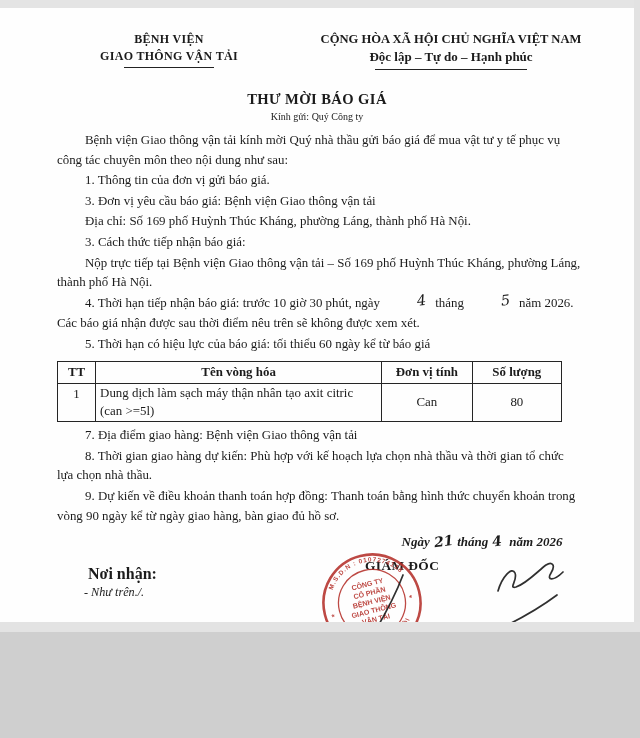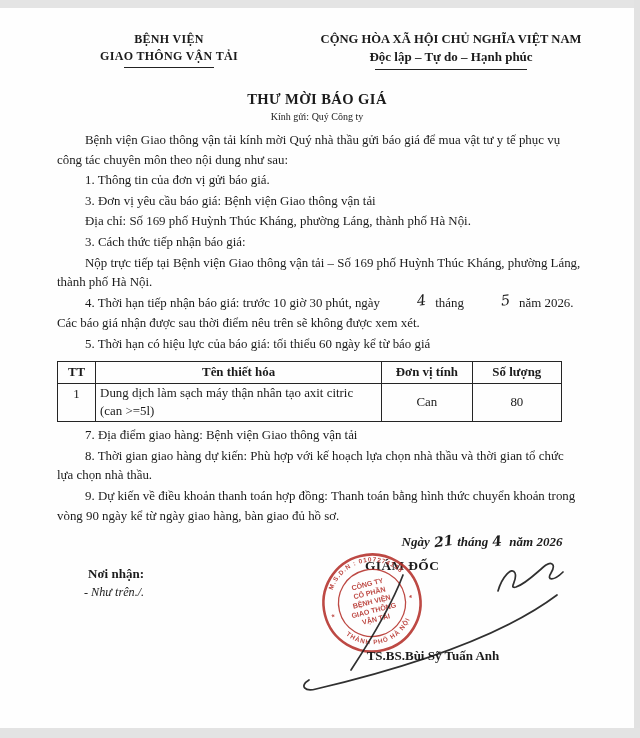--- a/index.html
+++ b/index.html
@@ -1,17 +1,17 @@
 <!DOCTYPE html>
 <html><head>
 <meta charset="utf-8">
 <style>
   html,body { margin:0; padding:0; background:#cfcfcf; }
   .page {
-    position:relative; width:640px; height:738px; margin:0 auto;
+    position:relative; width:640px; height:632px; margin:0 auto;
     background:#000000; overflow:hidden;
     font-family:"Liberation Serif", serif; color:#1b1b1b;
   }
   .sheet {
     position:absolute; left:0; top:8px; width:634px; height:720px;
     background:#fefefe;
   }
   
   .hdr { display:flex; padding-top:24px; }
   .hdr-left { width:250px; margin-left:44px; text-align:center; }
@@ -46,21 +46,21 @@
   td.name-cell { text-align:left; padding-left:7px; line-height:17.5px; }
   
   .signing { position:relative; height:168px; margin-top:6px; }
   .date-line {
     position:absolute; left:300px; top:0; width:250px; text-align:center;
     font-style:italic; font-weight:600; font-size:13px;
   }
   .hw-date { font-size:14px; margin:0 4px; }
   .director { position:absolute; left:308px; top:24px; width:160px; text-align:left;
     font-weight:bold; font-size:13.4px; letter-spacing:.4px; }
-  .noinhan { position:absolute; left:31px; top:32px; font-weight:bold; font-size:13px; }
+  .noinhan { position:absolute; left:31px; top:32px; font-weight:bold; font-size:16px; }
   .noinhan-item { position:absolute; left:27px; top:51px; font-style:italic; font-size:12.2px; }
   .signer { position:absolute; left:286px; top:114px; width:180px; text-align:center;
     font-weight:600; font-size:13px; }
   .stamp-wrap { position:absolute; left:262px; top:18px; width:106px; height:106px;
     transform:rotate(-14deg); opacity:.88; }
   .ink-overlay { position:absolute; left:0; top:0; width:640px; height:738px; pointer-events:none; }
   
   .frame-top { position:absolute; left:0; top:0; width:640px; height:8px; background:#e4e4e4; }
   .frame-right { position:absolute; right:0; top:0; width:6px; height:738px; background:#e2e2e2; }
   .frame-bottom { position:absolute; left:0; bottom:0; width:640px; height:10px; background:#e3e3e3; }
@@ -95,21 +95,21 @@
       <p class="ind">3. Cách thức tiếp nhận báo giá:</p>
       <p class="ind">Nộp trực tiếp tại Bệnh viện Giao thông vận tải – Số 169 phố Huỳnh Thúc Kháng, phường Láng, thành phố Hà Nội.</p>
       <p class="ind"><span>4. Thời hạn tiếp nhận báo giá: trước 10 giờ 30 phút, ngày</span><span class="hw hw-gap">4</span><span>tháng</span><span class="hw hw-gap">5</span><span>năm 2026.</span></p>
       <p>Các báo giá nhận được sau thời điểm nêu trên sẽ không được xem xét.</p>
       <p class="ind">5. Thời hạn có hiệu lực của báo giá: tối thiểu 60 ngày kể từ báo giá</p>
 
       <table class="items">
         <tbody>
             <tr>
           <th class="c-tt">TT</th>
-          <th class="c-name">Tên thiết hóa</th>
+          <th class="c-name">Tên vòng hóa</th>
           <th class="c-unit">Đơn vị tính</th>
           <th class="c-qty">Số lượng</th>
         </tr>
         <tr>
           <td class="ctr" style="vertical-align:top;">1</td>
           <td class="name-cell">Dung dịch làm sạch máy thận nhân tạo axit citric (can &gt;=5l)</td>
           <td class="ctr">Can</td>
           <td class="ctr">80</td>
         </tr>
       </tbody>

